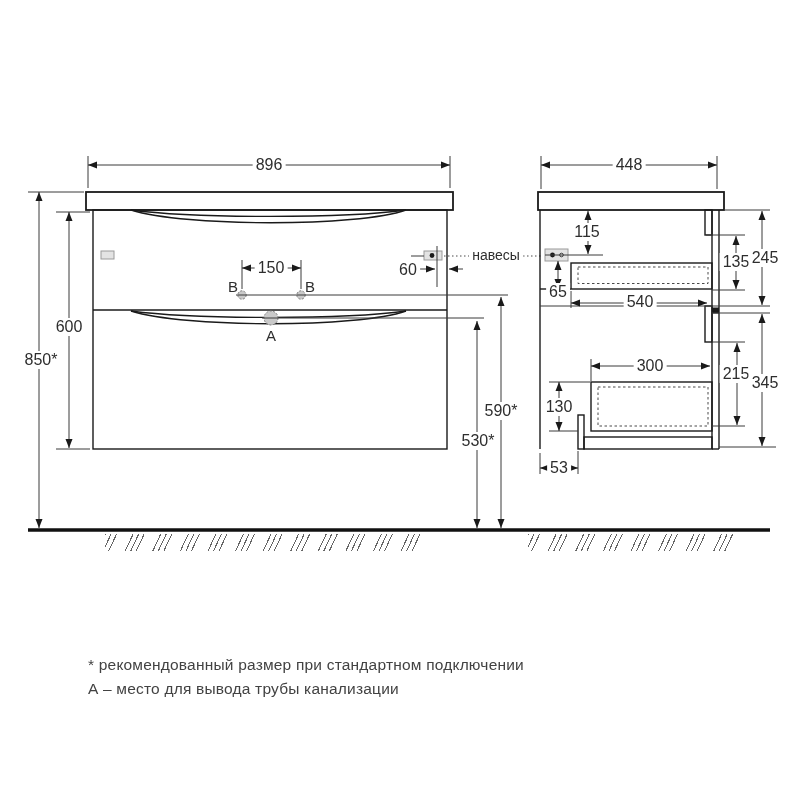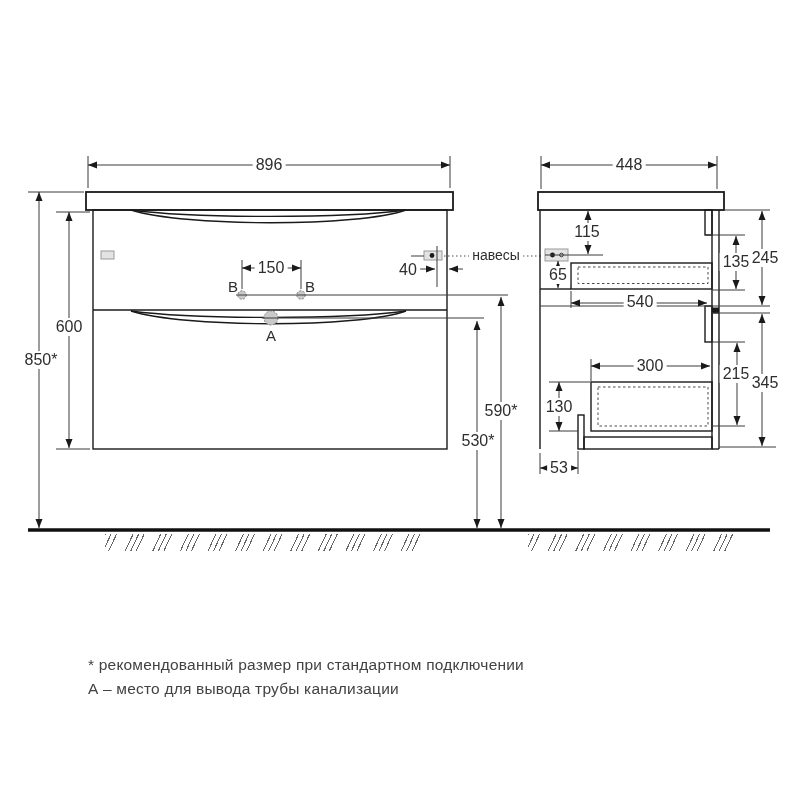--- a/index.html
+++ b/index.html
@@ -154,31 +154,31 @@
     </g>
   </svg>
 
   <div class="hatch" style="left:105px;top:534px;width:315px;"></div>
   <div class="hatch" style="left:528px;top:534px;width:205px;"></div>
 
   <div class="lbl" style="left:269px;top:165px">896</div>
   <div class="lbl" style="left:69px;top:327px">600</div>
   <div class="lbl" style="left:41px;top:360px">850*</div>
   <div class="lbl" style="left:271px;top:268px">150</div>
-  <div class="lbl" style="left:408px;top:270px">40</div>
+  <div class="lbl" style="left:408px;top:270px">60</div>
   <div class="lbl" style="left:501px;top:411px">590*</div>
   <div class="lbl" style="left:478px;top:441px">530*</div>
   <div class="lbl nobg" style="left:233px;top:286px">B</div>
   <div class="lbl nobg" style="left:310px;top:286px">B</div>
   <div class="lbl nobg" style="left:271px;top:335px">A</div>
   <div class="lbl small" style="left:496px;top:255px">навесы</div>
 
   <div class="lbl" style="left:629px;top:165px">448</div>
   <div class="lbl" style="left:587px;top:232px">115</div>
-  <div class="lbl" style="left:558px;top:275px">65</div>
+  <div class="lbl" style="left:558px;top:292px">65</div>
   <div class="lbl" style="left:640px;top:302px">540</div>
   <div class="lbl" style="left:736px;top:262px">135</div>
   <div class="lbl" style="left:765px;top:258px">245</div>
   <div class="lbl" style="left:650px;top:366px">300</div>
   <div class="lbl" style="left:559px;top:407px">130</div>
   <div class="lbl" style="left:736px;top:374px">215</div>
   <div class="lbl" style="left:765px;top:383px">345</div>
   <div class="lbl" style="left:559px;top:468px">53</div>
 
   <div class="legend-line" style="left:88px;top:689px">А – место для вывода трубы канализации</div>

